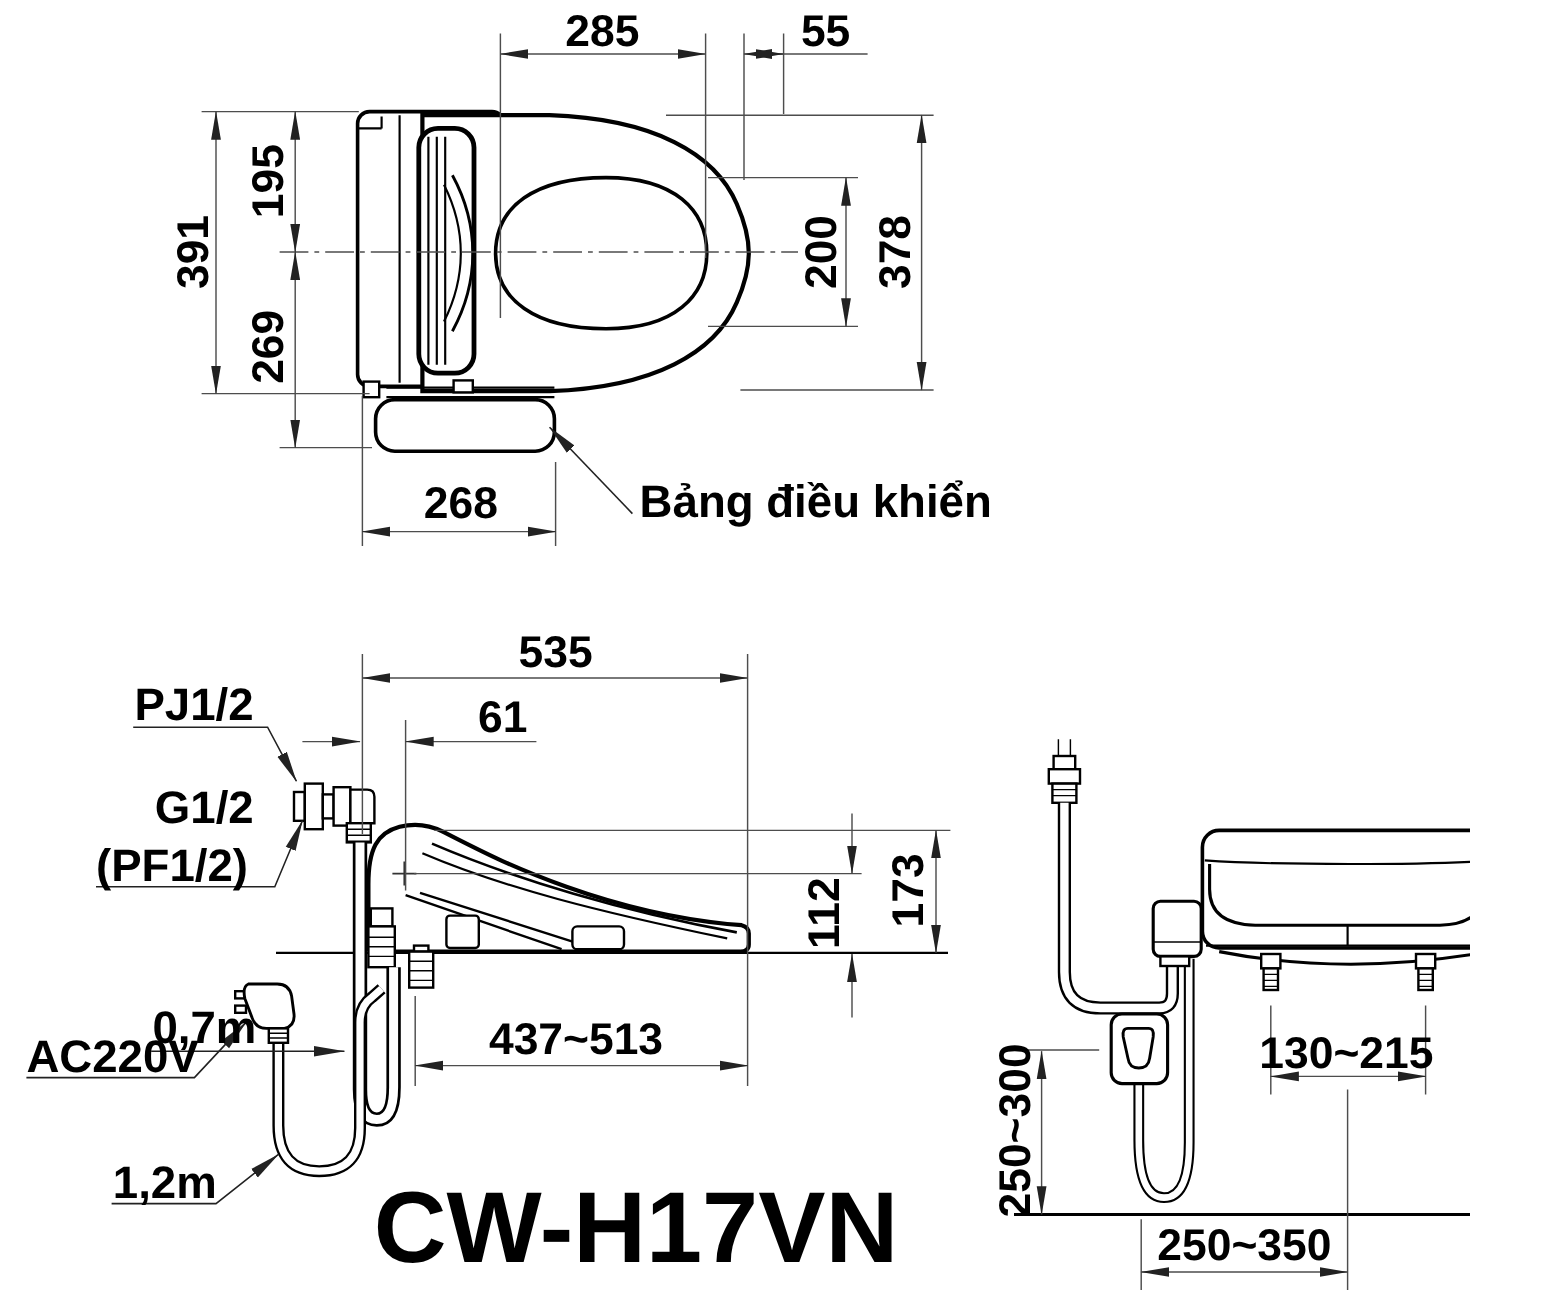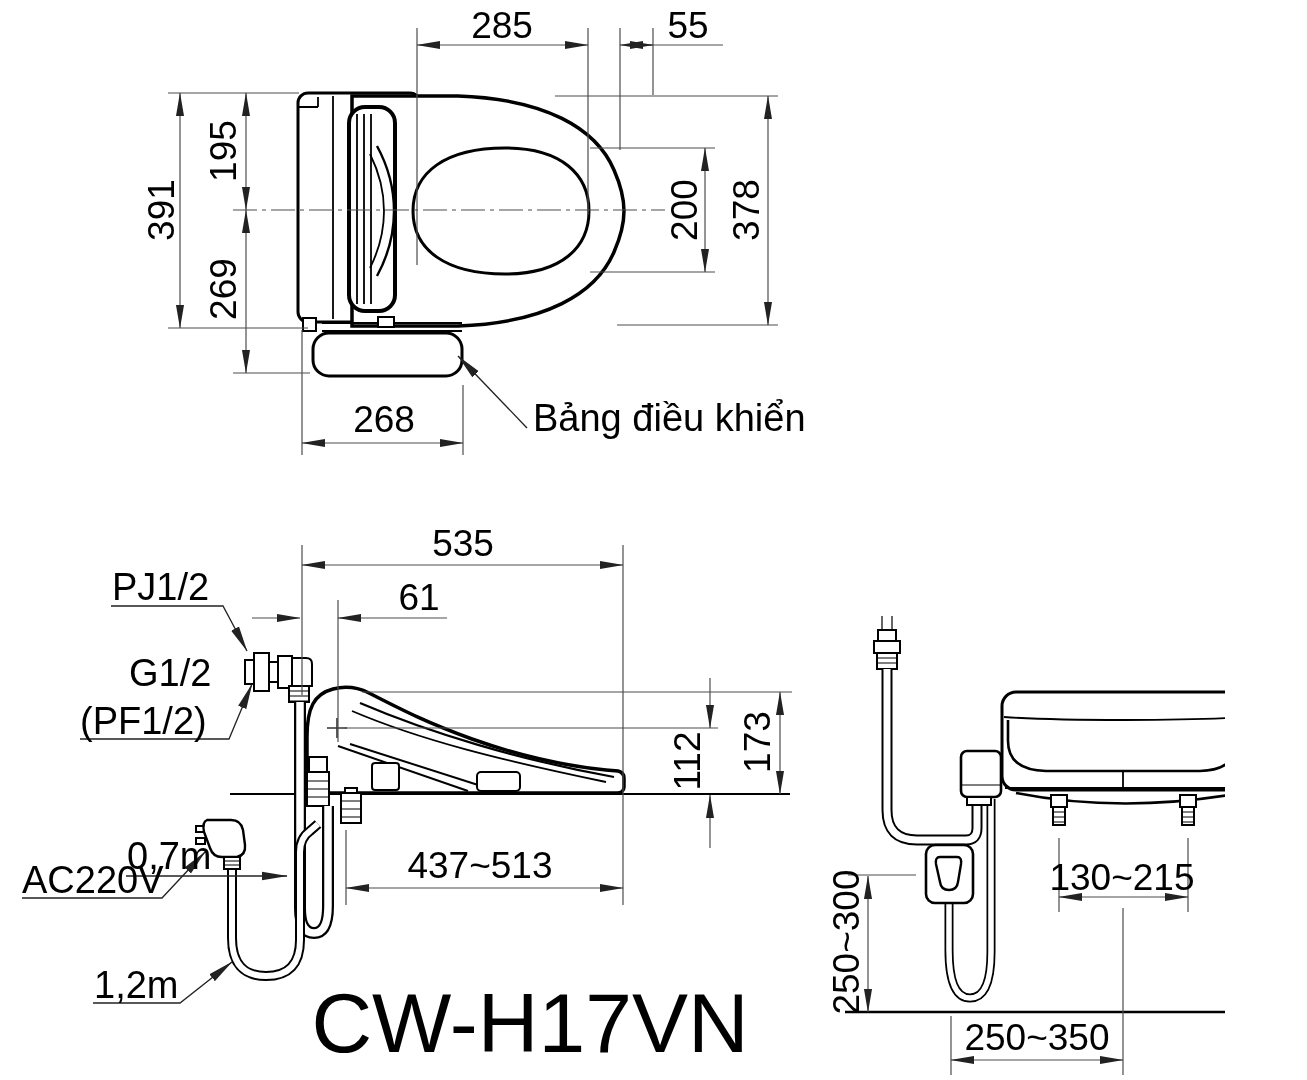--- a/index.html
+++ b/index.html
@@ -1,16 +1,16 @@
 <!DOCTYPE html>
 <html><head>
 <meta charset="utf-8">
 <style>
   html,body{margin:0;padding:0;background:#ffffff;}
-  .stage{width:1225px;height:1080px;position:relative;background:#fff;overflow:hidden;}
+  .stage{width:1225px;height:1080px;position:relative;background:#fff;overflow:hidden;font-weight:bold;}
   svg{display:block;font-family:"Liberation Sans", sans-serif;}
   .ol   {fill:#ffffff;stroke:#000000;stroke-width:3;}
   .olt  {fill:#ffffff;stroke:#000000;stroke-width:3.5;}
   .oln  {fill:none;stroke:#000000;stroke-width:2.4;}
   .det  {fill:none;stroke:#000000;stroke-width:1.8;}
   .det2 {fill:#ffffff;stroke:#000000;stroke-width:2;}
   .fin  {fill:none;stroke:#000000;stroke-width:1.2;}
   .dim  {fill:none;stroke:#4d4d4d;stroke-width:1.2;}
   .cl   {fill:none;stroke:#4d4d4d;stroke-width:1.2;stroke-dasharray:24 5 4 5;}
   .ldr  {fill:none;stroke:#222222;stroke-width:1.3;}

